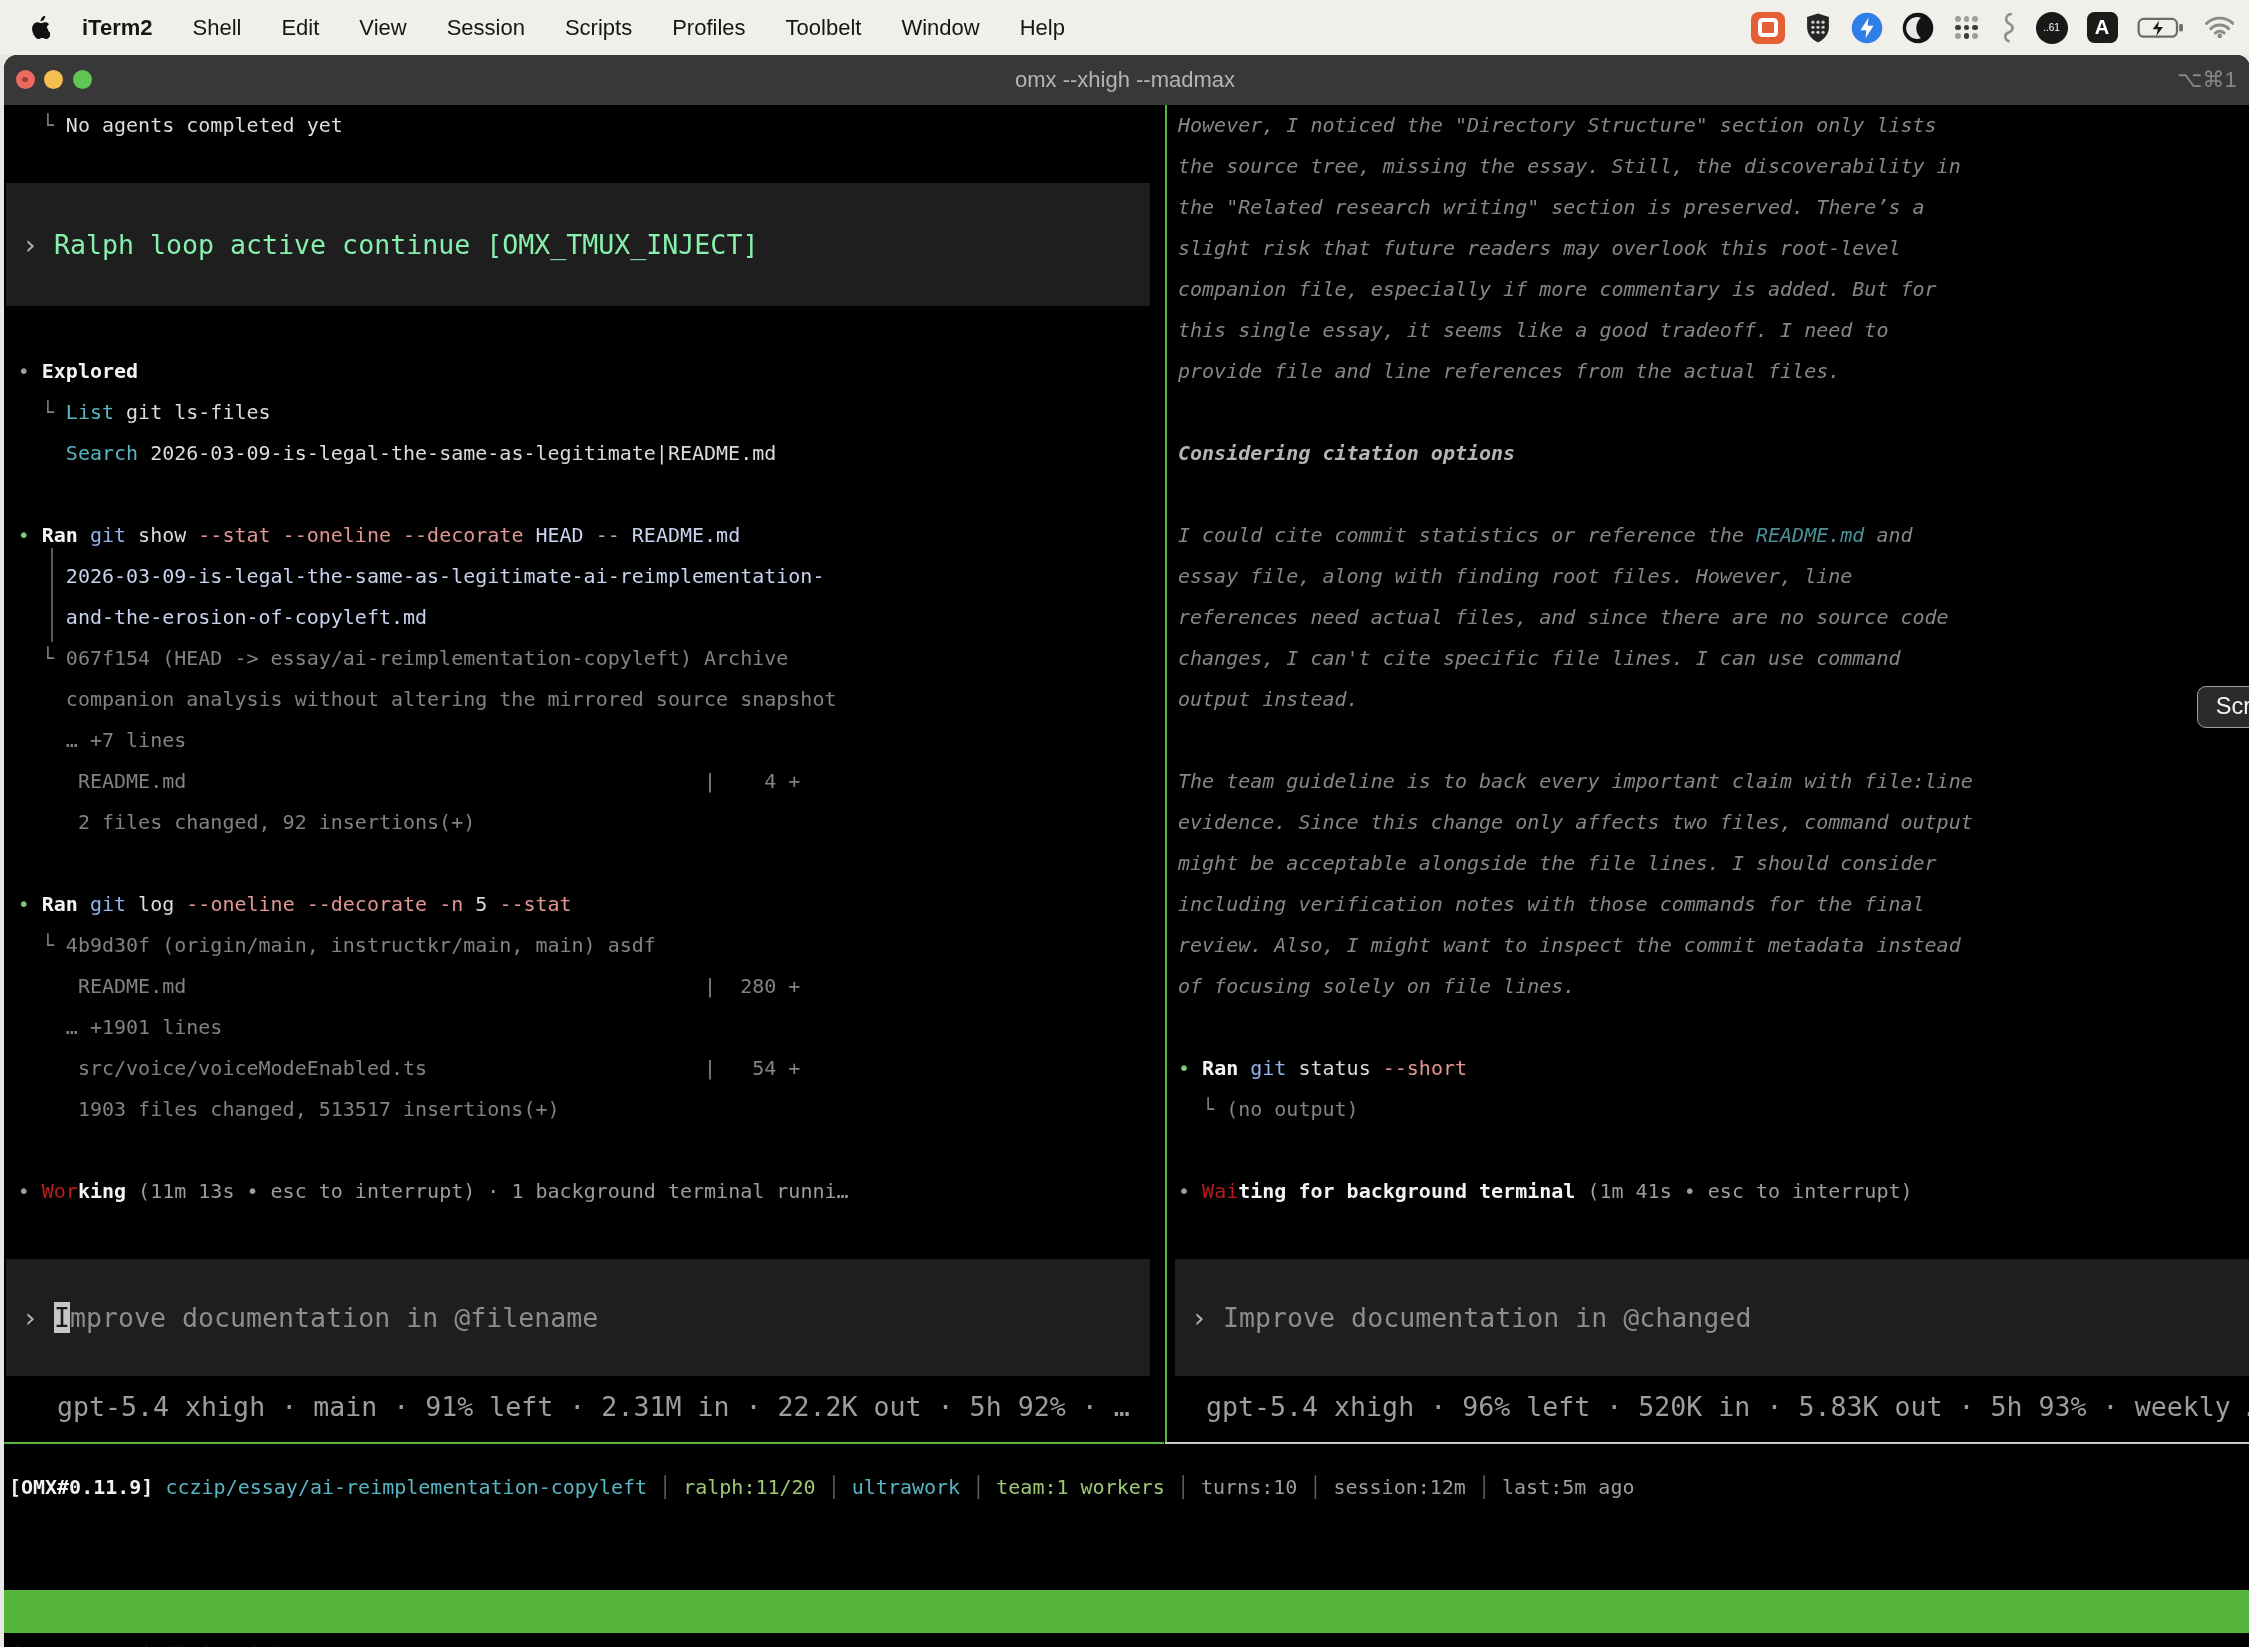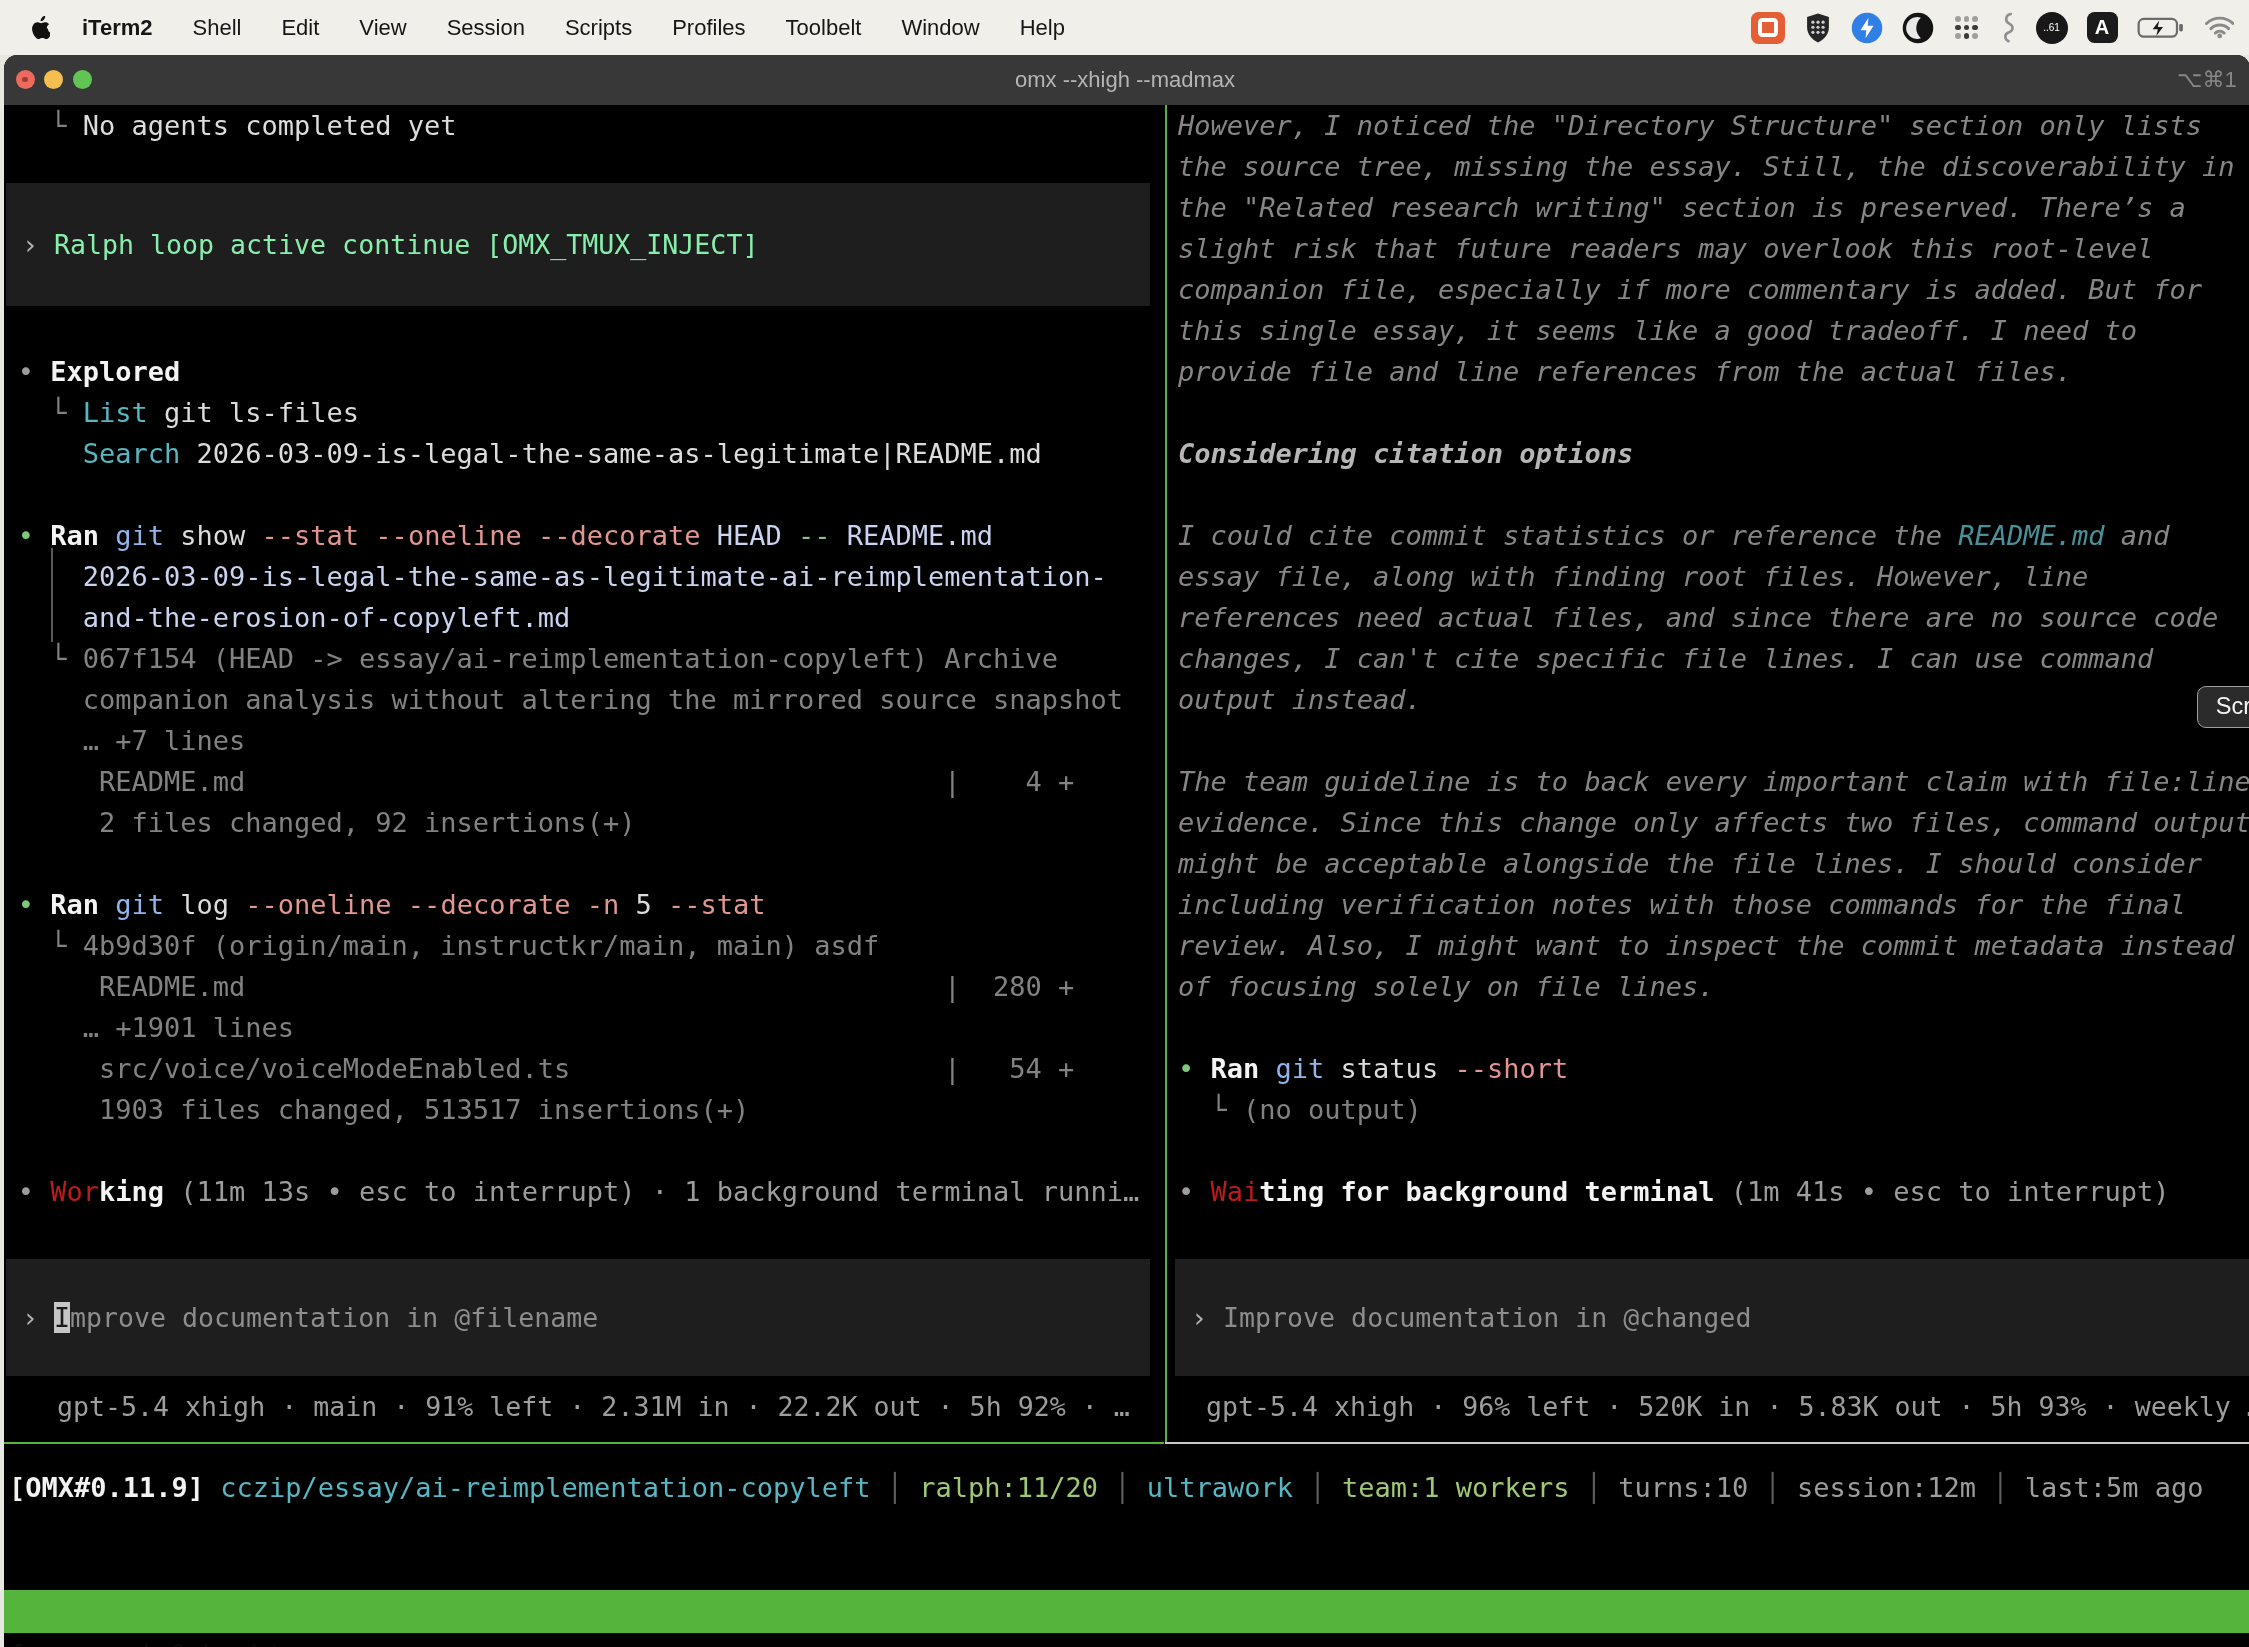--- a/index.html
+++ b/index.html
@@ -33,21 +33,21 @@
   #light-min{left:44px;background:#f5bf4f;}
   #light-max{left:73px;background:#61c554;}
   #win-title{position:absolute;left:0;top:55px;width:2250px;height:50px;line-height:50px;text-align:center;
              color:#b5b5b5;font-family:"Liberation Sans",sans-serif;font-size:22px;font-weight:500;}
   #win-shortcut{position:absolute;right:13.3px;top:55px;height:50px;line-height:50px;color:#878787;
                 font-family:"Liberation Sans",sans-serif;font-size:22px;}
   
   .rows{position:absolute;top:105px;overflow:hidden;}
   #left-rows{left:17.7px;width:1144px;}
   #right-rows{left:1178px;width:1072px;}
-  .trow{height:41px;line-height:41px;white-space:pre;font-size:27px;}
+  .trow{height:41px;line-height:41px;white-space:pre;font-size:20px;}
   .s-w{color:#dcdcdc}.s-bw{color:#f4f4f4;font-weight:bold}.s-d{color:#828282}.s-g{color:#9d9d9d}
   .s-cy{color:#58b6c3}.s-bl{color:#92b4ea}.s-sa{color:#e29691}.s-pv{color:#c9d2ef}
   .s-gb{color:#7cc87c}.s-gn{color:#8fbf8f}.s-shd{color:#b91c1c;font-weight:normal}
   .s-it{color:#868686;font-style:italic}.s-itb{color:#b6b6b6;font-style:italic;font-weight:bold}
   .s-itt{color:#4a9098;font-style:italic}
   .s-omxb{color:#f2f2f2;font-weight:bold}.s-omxg{color:#9ec875}.s-omxd{color:#9d9d9d}.s-sep{color:#5f5f5f}
   
   .tbox{position:absolute;background:#1e1e1e;display:flex;align-items:center;font-size:26.6px;white-space:pre;}
   #inject-box{left:5.9px;top:183px;width:1128px;height:123px;padding-left:16px;}
   #left-input{left:5.9px;top:1259px;width:1128px;height:117px;padding-left:16px;}

